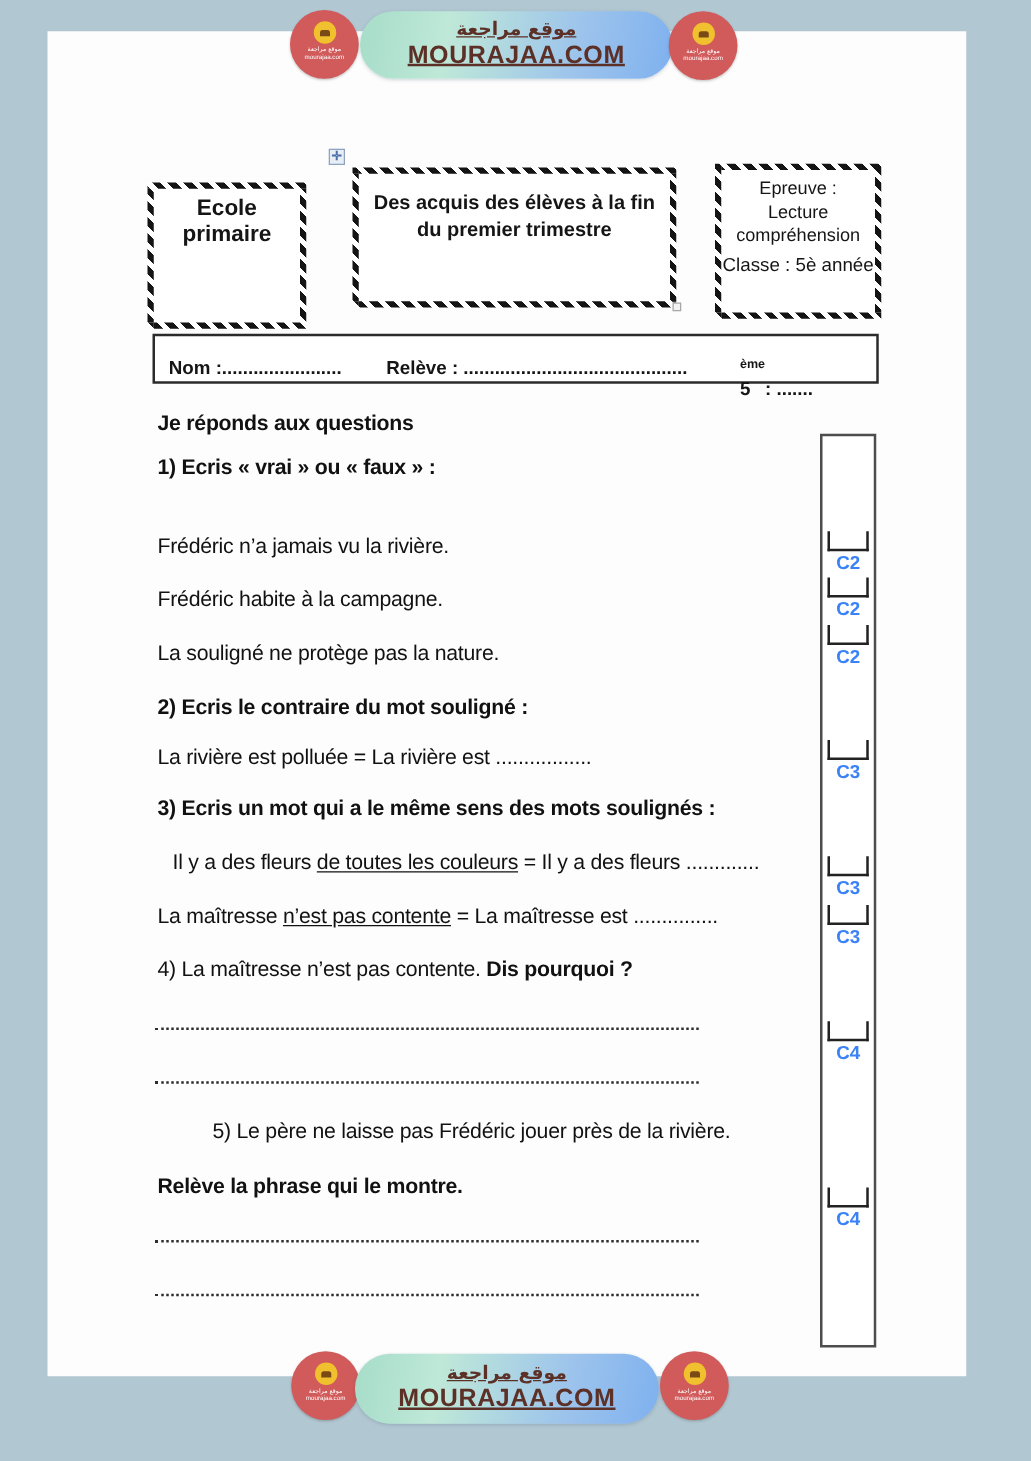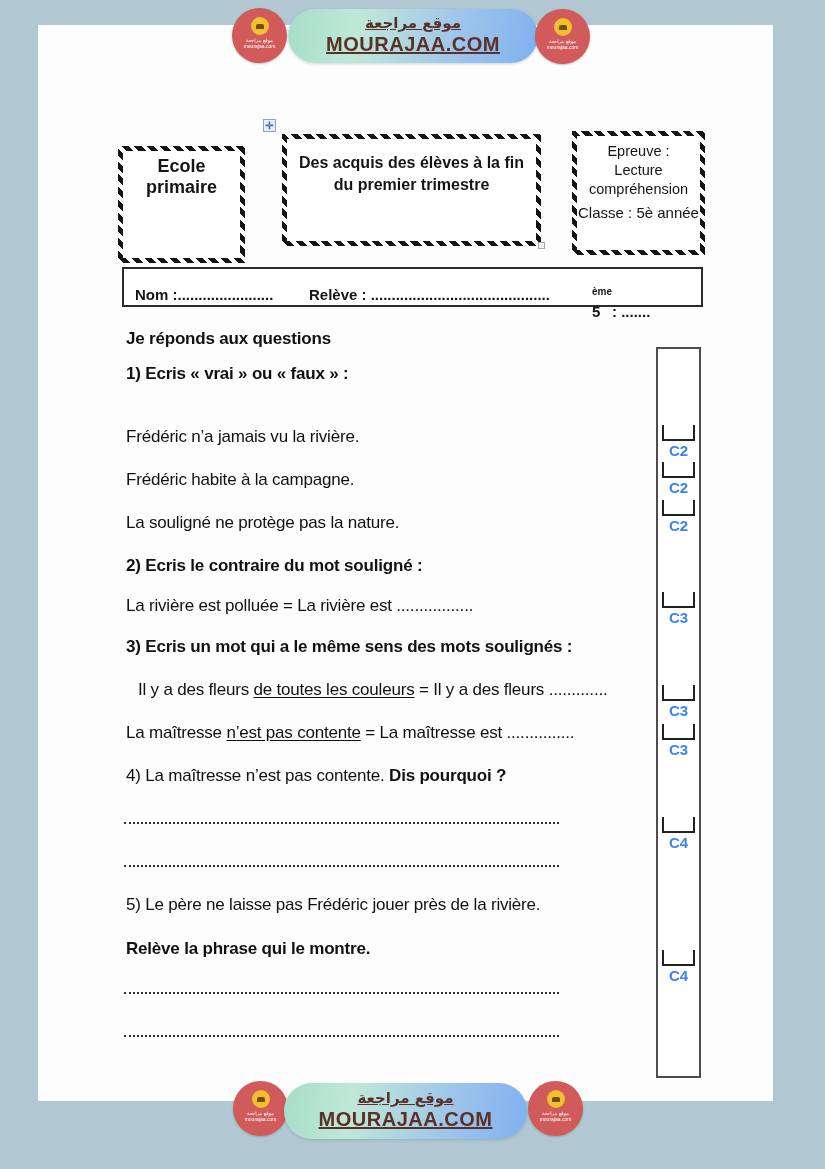--- a/index.html
+++ b/index.html
@@ -75,21 +75,21 @@
   .idbox sup{font-size:10px;}
   
   .line{position:absolute;left:126px;width:514px;font-size:17px;letter-spacing:-.2px;color:#111;white-space:nowrap;}
   .bold{font-weight:bold;}
   .u{text-decoration:underline;text-underline-offset:2px;}
   .wtitle{top:329px;text-align:left;font-weight:bold;}
   .q1h{top:364px;} .q1a{top:427px;} .q1b{top:470px;} .q1c{top:513px;}
   .q2h{top:556px;} .q2l{top:596px;}
   .q3h{top:637px;} .q3a{top:680px;margin-left:12px;} .q3b{top:723px;}
   .q4{top:766px;}
-  .q5{top:895px;} .q5b{top:939px;}
+  .q5{top:895px;margin-left:44px;} .q5b{top:939px;}
   .dotline{position:absolute;left:124px;width:435px;height:10px;border-bottom:2px dotted #2e2e2e;}
   .d1{top:812px;} .d2{top:855px;} .d3{top:982px;} .d4{top:1025px;}
   
   .scorecol{
     position:absolute;left:656px;top:347px;width:45px;height:731px;box-sizing:border-box;
     border:2px solid #4d4d4d;background:#fff;
   }
   .scoregrp{position:absolute;left:0;right:0;text-align:center;}
   .bracket{width:33px;height:16px;margin:0 auto;box-sizing:border-box;
     border:2px solid #222;border-top:none;}

